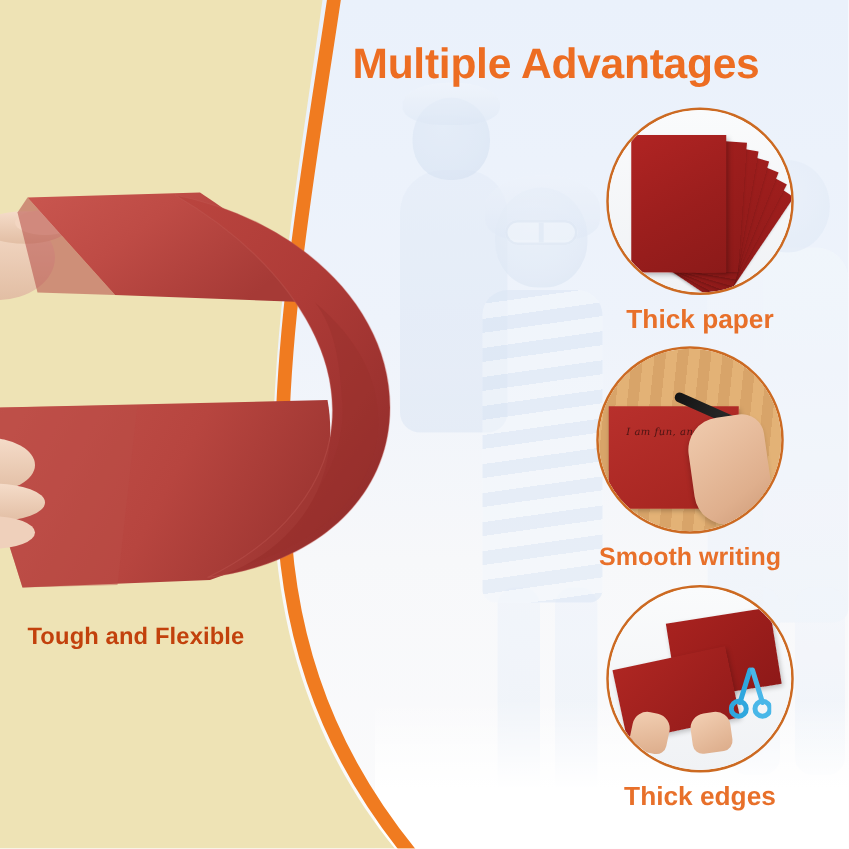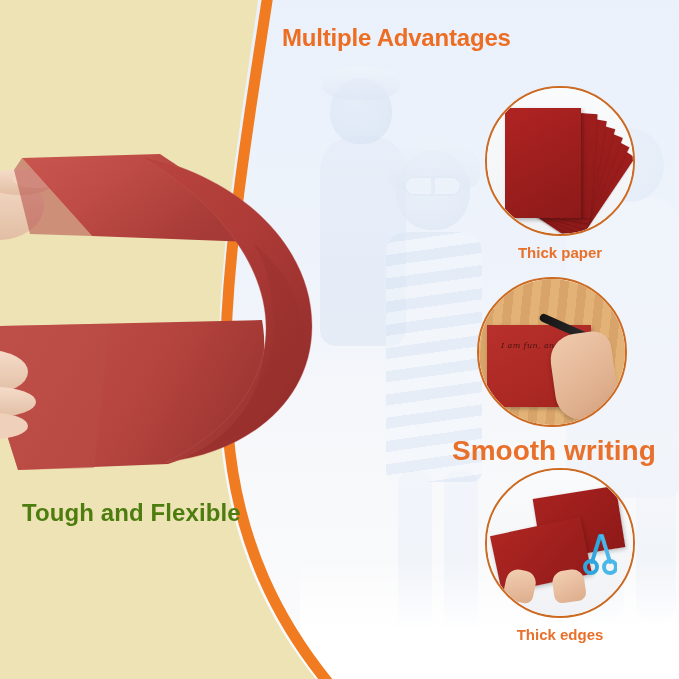--- a/index.html
+++ b/index.html
@@ -131,42 +131,42 @@
   }
 
   
   .left-text {
     position: absolute;
     left: 22px;
     top: 500px;
     width: 320px;
   }
   .left-title {
-    font-size: 24px;
+    font-size: 19px;
     font-weight: bold;
-    color: #4d7c0f;
+    color: #c2410c;
     letter-spacing: 0.1px;
     margin: 0 0 12px 0;
     line-height: 1.1;
   }
   .left-body {
     font-size: 15px;
     color: #BE9561;
     line-height: 1.55;
     margin: 0;
     max-width: 310px;
   }
 
   
   .headline {
     position: absolute;
     left: 282px;
-    top: 24px;
+    top: 32px;
     width: 392px;
-    font-size: 24px;
+    font-size: 34px;
     font-weight: bold;
     color: #ED6D22;
     letter-spacing: -0.2px;
     white-space: nowrap;
   }
 
   
   .feature {
     position: absolute;
     width: 200px;
@@ -187,26 +187,26 @@
     background: #ffffff;
   }
   .badge-inner {
     position: absolute;
     inset: 0;
     border-radius: 50%;
     overflow: hidden;
   }
   .feature-label {
     margin-top: 8px;
-    font-size: 15px;
+    font-size: 21px;
     font-weight: bold;
     color: #E8702A;
     white-space: nowrap;
   }
-  .feature-2 .feature-label { font-size: 28px; }
+  .feature-2 .feature-label { font-size: 20px; }
 
   
   .fan-wrap { position: absolute; inset: 0; }
   .sheet {
     position: absolute;
     left: 30px; top: 22px;
     width: 74px; height: 104px;
     background: linear-gradient(135deg, #A8201F 0%, #8E1A19 100%);
     transform-origin: 18px 96px;
     box-shadow: 0 1px 2px rgba(0,0,0,.22);

